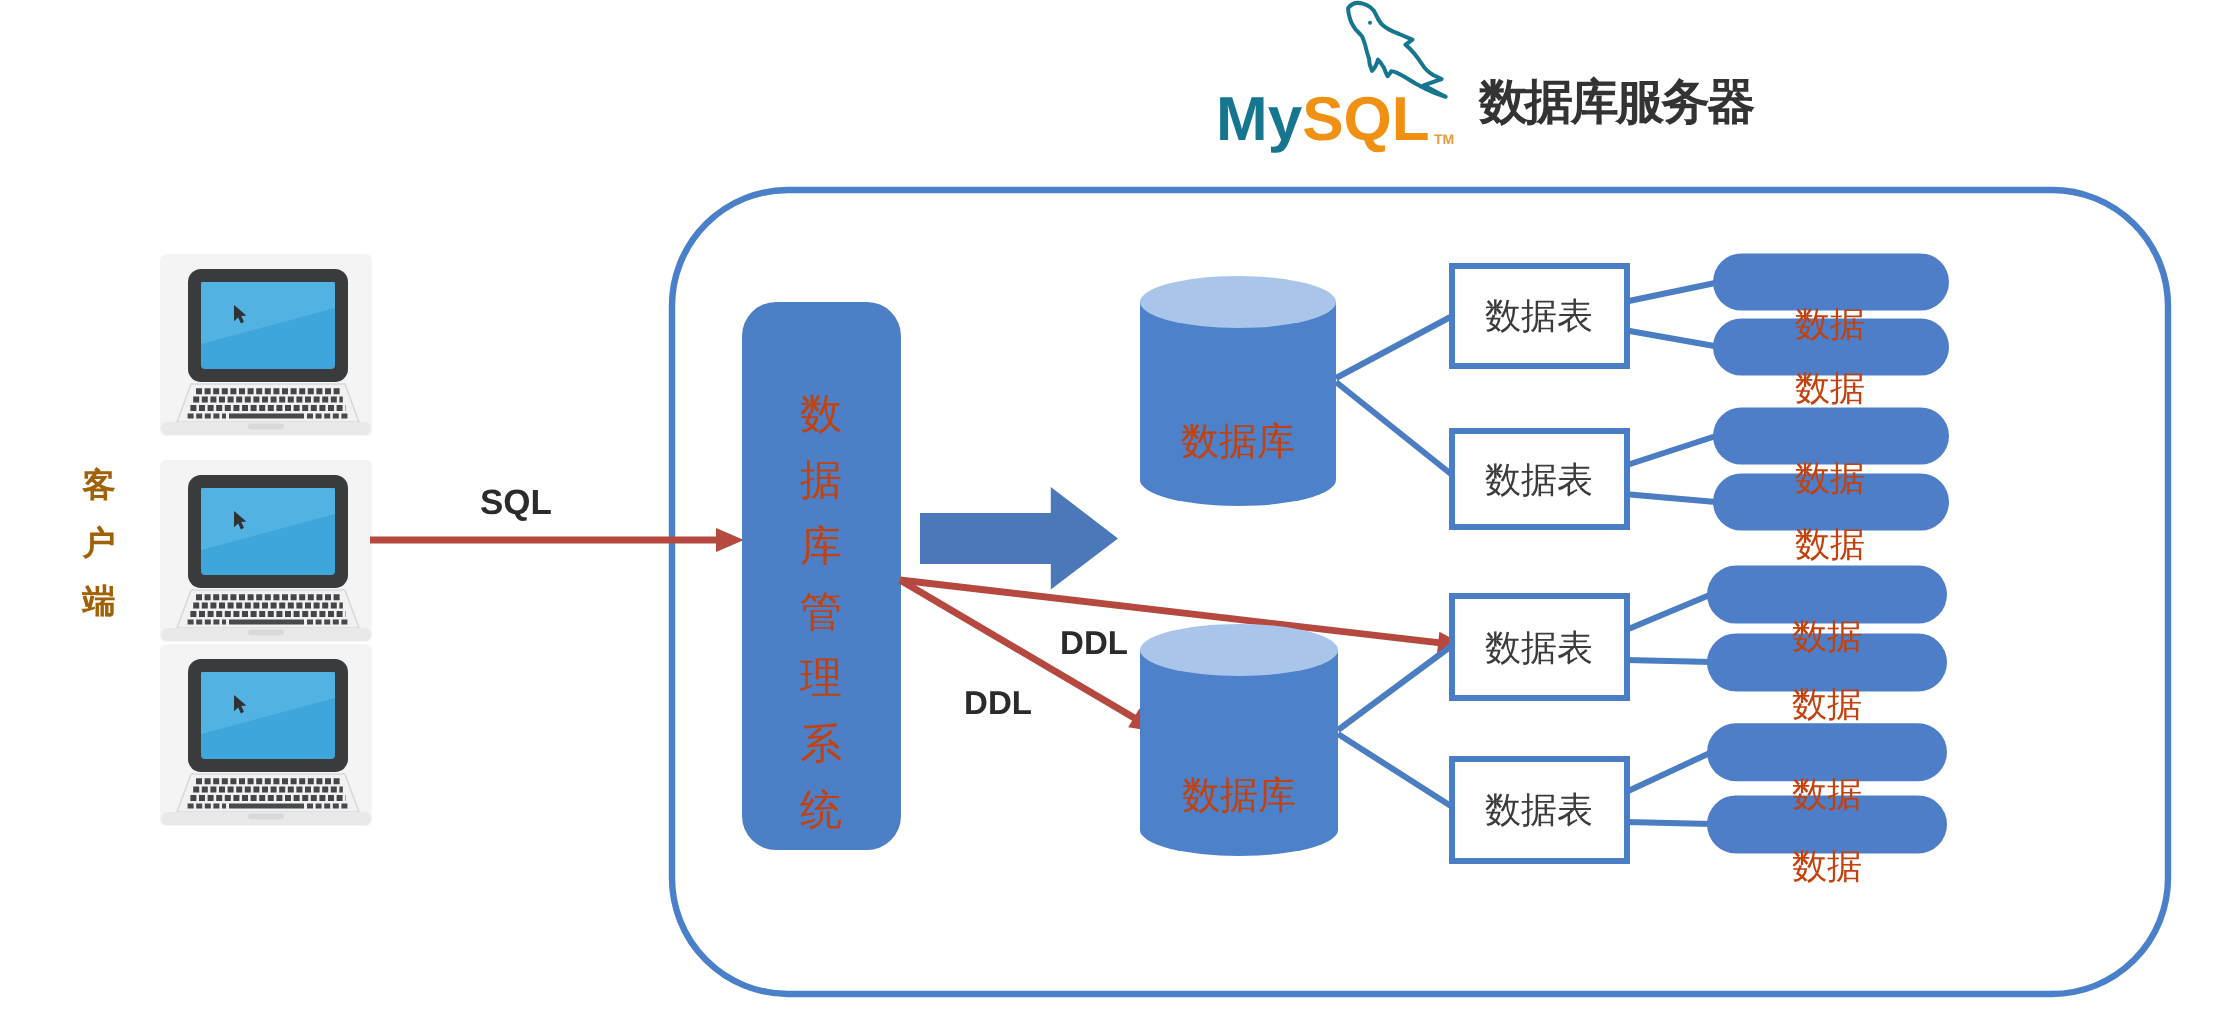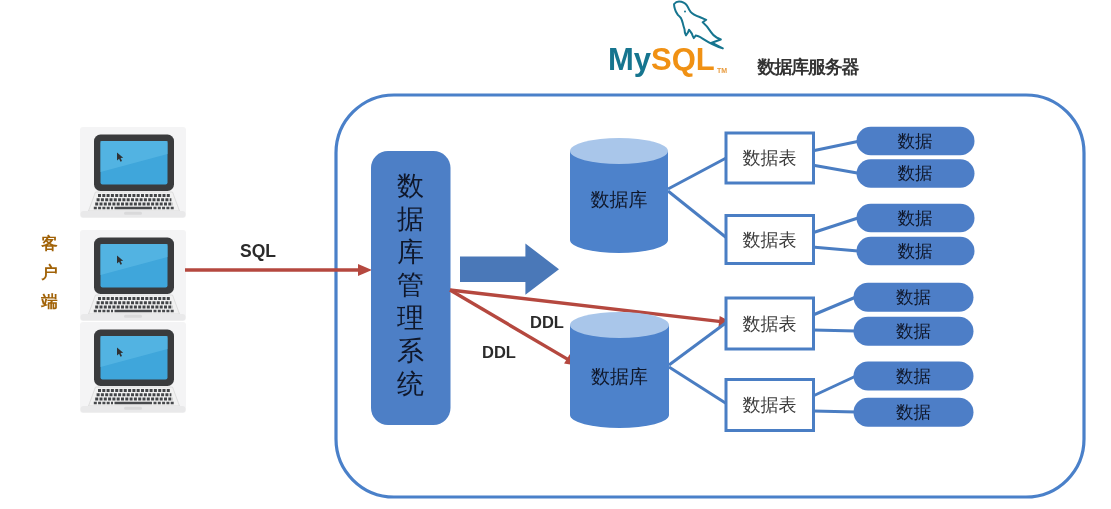--- a/index.html
+++ b/index.html
@@ -2,21 +2,21 @@
 <html><head>
 <meta charset="utf-8">
 <style>
   html,body{margin:0;padding:0;background:#ffffff;}
   body{font-family:"Liberation Sans","DejaVu Sans",sans-serif;}
   #stage{position:relative;width:1111px;height:509px;background:#ffffff;overflow:hidden;}
   #stage svg.layer{position:absolute;left:0;top:0;}
   .lbl{position:absolute;display:flex;align-items:center;justify-content:center;
        white-space:nowrap;color:#3c3c3c;}
   .vtext{white-space:normal;word-break:break-all;text-align:center;}
-  .white{color:#0f172a;}
+  .white{color:#c2410c;margin-top:21px;}
   .bold{font-weight:bold;}
   .logo-word{font-weight:bold;font-size:31px;letter-spacing:0;line-height:32px;}
   .logo-my{color:#16758f;}
   .logo-sql{color:#f09114;}
   .logo-tm{position:absolute;font-size:7px;color:#e89a3c;font-weight:bold;letter-spacing:0;}
 </style>
 </head>
 <body>
 
 <div id="stage">
@@ -145,27 +145,27 @@
       <rect x="853.5" y="397.7" width="120" height="29" rx="14.5"></rect>
     </g>
   </svg>
 
   <div class="lbl logo-word" style="left:608px;top:44px;height:32px;">
     <span class="logo-my">My</span>
       <span class="logo-sql">SQL</span>
   </div>
   <div class="logo-tm" style="left:717px;top:67px;">TM</div>
 
-  <div class="lbl bold" style="left:756px;top:56px;width:104px;height:21px;font-size:18px;letter-spacing:-1.2px;color:#333333;">数据库服务器</div>
+  <div class="lbl bold" style="left:756px;top:40px;width:104px;height:21px;font-size:24px;letter-spacing:-1.2px;color:#333333;">数据库服务器</div>
 
   <div class="lbl vtext bold" style="left:40px;top:229px;width:19px;height:87px;font-size:16.5px;line-height:29px;color:#a16207;">客户端</div>
 
   <div class="lbl bold" style="left:238px;top:241px;width:40px;height:20px;font-size:17.5px;color:#2b2b2b;">SQL</div>
 
-  <div class="lbl vtext white" style="left:398px;top:170px;width:25px;height:231px;font-size:27px;line-height:33px;">数据库管理系统</div>
+  <div class="lbl vtext white" style="left:398px;top:170px;width:25px;height:231px;font-size:21px;line-height:33px;">数据库管理系统</div>
 
   <div class="lbl bold" style="left:527px;top:313px;width:40px;height:18px;font-size:16.5px;color:#2b2b2b;">DDL</div>
   <div class="lbl bold" style="left:479px;top:343px;width:40px;height:18px;font-size:16.5px;color:#2b2b2b;">DDL</div>
 
   <div class="lbl white" style="left:570px;top:190px;width:98px;height:20px;font-size:19px;">数据库</div>
   <div class="lbl white" style="left:570px;top:367px;width:99px;height:20px;font-size:19px;">数据库</div>
 
   <div class="lbl" style="left:726px;top:133px;width:87px;height:50px;font-size:18px;">数据表</div>
   <div class="lbl" style="left:726px;top:215.5px;width:87px;height:48px;font-size:18px;">数据表</div>
   <div class="lbl" style="left:726px;top:298px;width:87px;height:51px;font-size:18px;">数据表</div>

